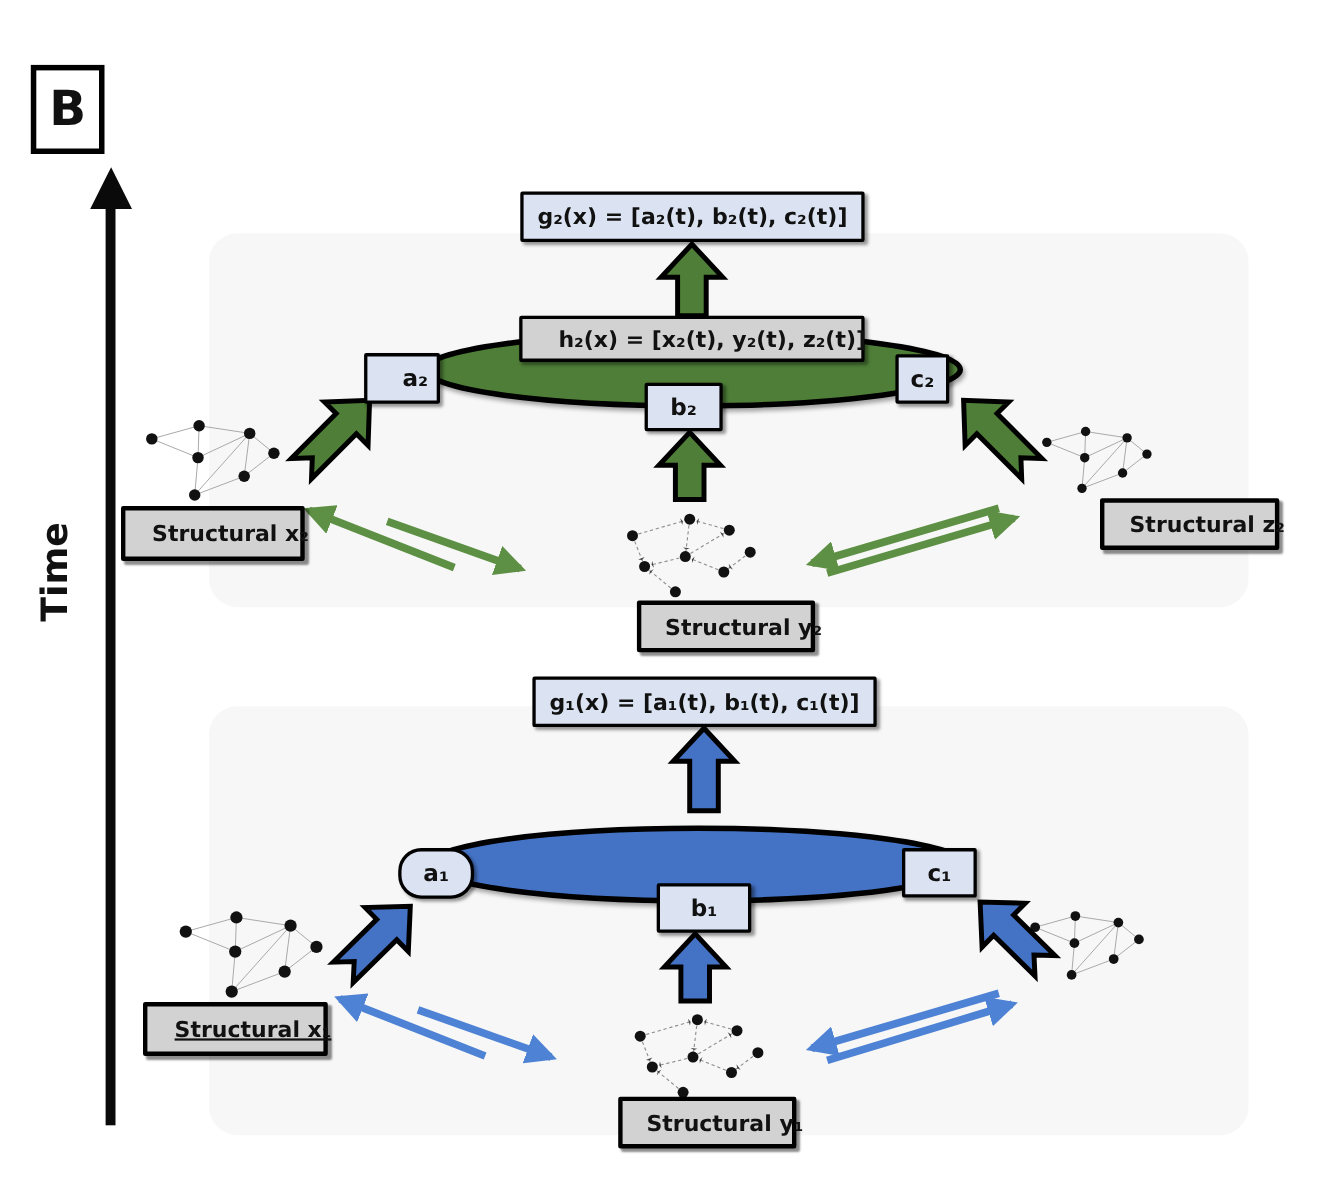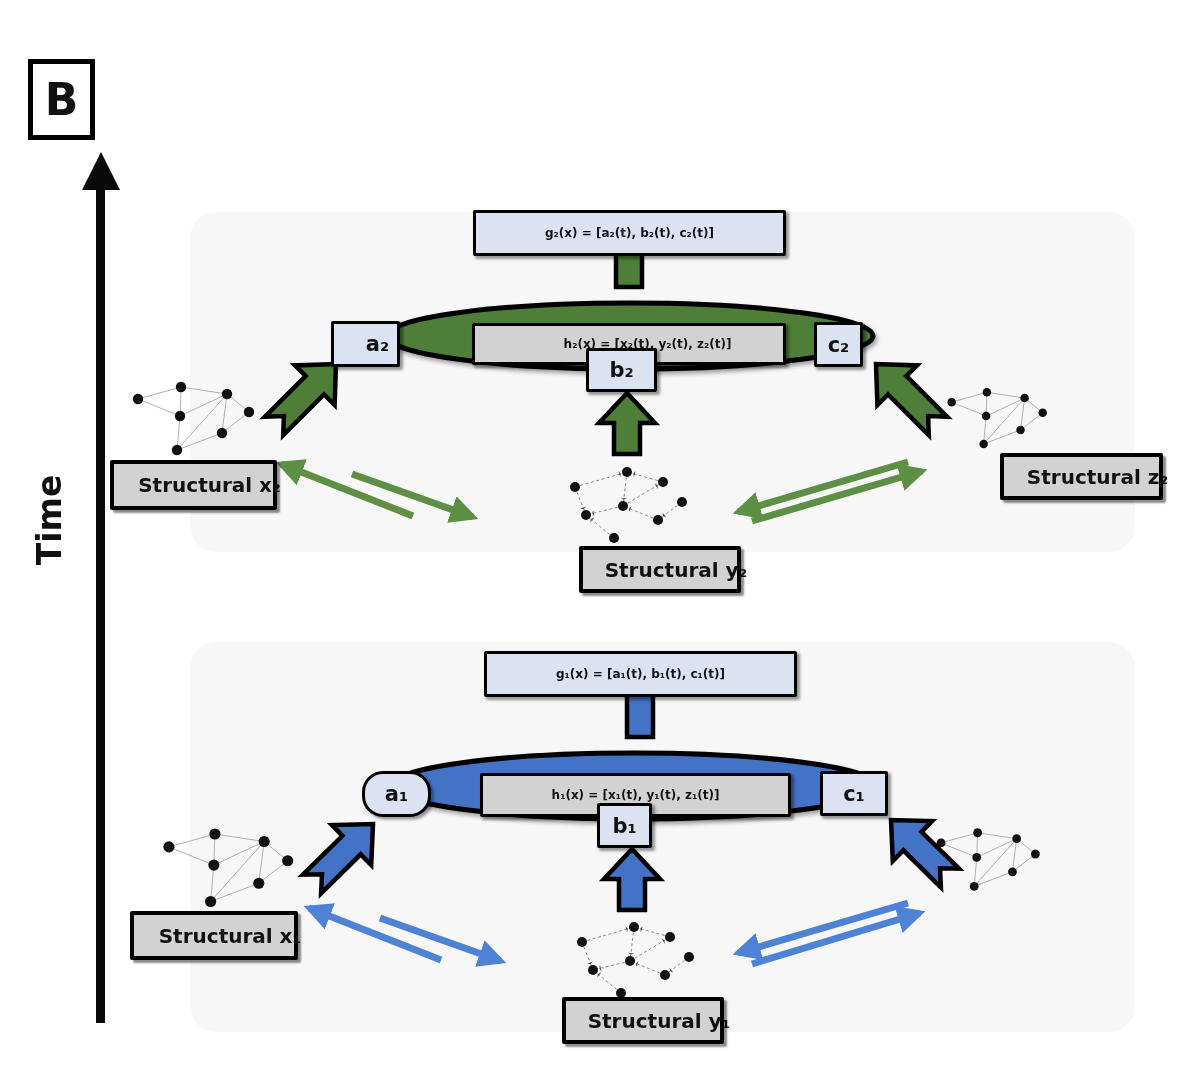--- a/index.html
+++ b/index.html
@@ -5,21 +5,21 @@
   html,body{margin:0;padding:0;background:#fff;}
   #canvas{position:relative;width:1200px;height:1076px;background:#ffffff;overflow:hidden;
           font-family:"DejaVu Sans",sans-serif;font-weight:bold;color:#111;}
   .panel{position:absolute;background:#f7f7f7;border-radius:26px;z-index:0;}
   #diagram{position:absolute;left:0;top:0;z-index:1;}
   .box{position:absolute;display:flex;align-items:center;justify-content:center;
        border:3px solid #000;border-radius:2px;box-sizing:border-box;
        box-shadow:2.5px 2.5px 3px rgba(0,0,0,.40);white-space:nowrap;z-index:2;}
   .fill-blue{background:var(--box-blue,#dbe3f2);}
   .fill-gray{background:var(--box-gray,#d2d2d2);}
-  .formula{font-size:12px;margin-top:36px;}
+  .formula{font-size:20px;}
   .nodebox{font-size:21px;}
   .structural{font-size:20px;border-width:4px;box-shadow:3px 3px 2px rgba(0,0,0,.45);padding-left:32px;}
   #figure-label{position:absolute;left:28px;top:59px;width:57px;height:71px;
        border:5px solid #000;display:flex;align-items:center;justify-content:center;
        font-size:44px;z-index:2;background:#fff;}
   #title{position:absolute;left:433px;top:18px;width:400px;text-align:center;
        font-size:28px;line-height:41px;z-index:2;}
   #title .tline{text-decoration:underline;text-decoration-thickness:3px;text-underline-offset:5px;}
   #time-line{position:absolute;left:96px;top:186px;width:9px;height:837px;background:#0a0a0a;z-index:2;}
   #time-arrowhead{position:absolute;left:82px;top:152px;width:0;height:0;
@@ -211,20 +211,19 @@
   <div class="box fill-blue formula" style="left:473px;top:174px;width:313px;height:46px;">g₂(x) = [a₂(t), b₂(t), c₂(t)]</div>
   <div class="box fill-gray formula" style="left:472px;top:287px;width:314px;height:42px;padding-left:37px;">h₂(x) = [x₂(t), y₂(t), z₂(t)]</div>
   <div class="box fill-blue nodebox" style="left:331px;top:321px;width:69px;height:46px;padding-left:24px;">a₂</div>
   <div class="box fill-blue nodebox" style="left:586px;top:348px;width:71px;height:44px;">b₂</div>
   <div class="box fill-blue nodebox" style="left:814px;top:322px;width:49px;height:45px;">c₂</div>
   <div class="box fill-gray structural" style="left:110px;top:460px;width:167px;height:50px;">Structural x₂</div>
   <div class="box fill-gray structural" style="left:563px;top:546px;width:162px;height:47px;margin-left:16px;">Structural y₂</div>
   <div class="box fill-gray structural" style="left:1000px;top:453px;width:163px;height:47px;">Structural z₂</div>
 
   <div class="box fill-blue formula" style="left:484px;top:615px;width:313px;height:46px;">g₁(x) = [a₁(t), b₁(t), c₁(t)]</div>
-  <div class="box fill-gray formula" style="left:480px;top:737px;width:311px;height:44px;">h₁(x) = [x₁(t), y₁(t), z₁(t)]</div>
   <div class="box fill-blue nodebox" style="left:362px;top:771px;width:69px;height:46px;border-radius:21px;">a₁</div>
-  <div class="box fill-blue nodebox" style="left:597px;top:803px;width:55px;height:45px;">b₁</div>
+  <div class="box fill-blue nodebox" style="left:597px;top:803px;width:86px;height:45px;">b₁</div>
   <div class="box fill-blue nodebox" style="left:820px;top:771px;width:68px;height:45px;">c₁</div>
-  <div class="box fill-gray structural" style="left:130px;top:911px;width:168px;height:49px;">Structural x₁</div>
+  <div class="box fill-gray structural" style="left:130px;top:911px;width:168px;height:49px;text-decoration:underline;">Structural x₁</div>
   <div class="box fill-gray structural" style="left:562px;top:997px;width:162px;height:47px;">Structural y₁</div>
 
 </div>
 
 </body></html>

